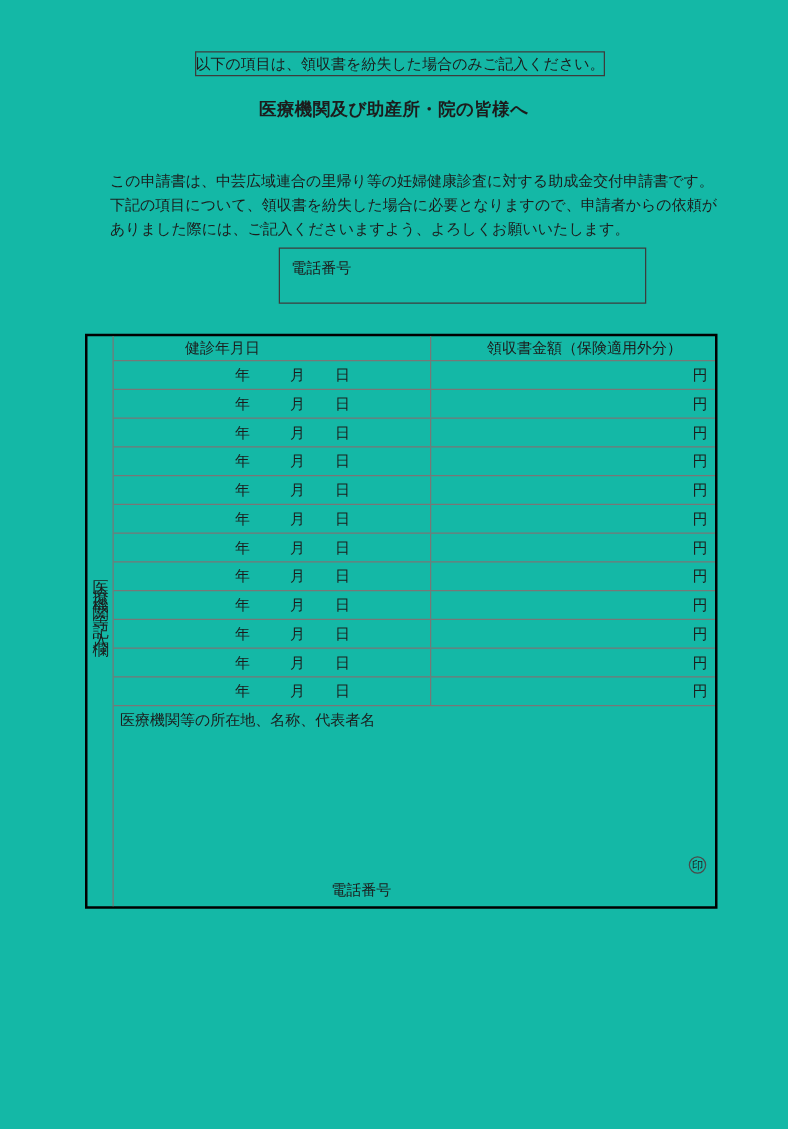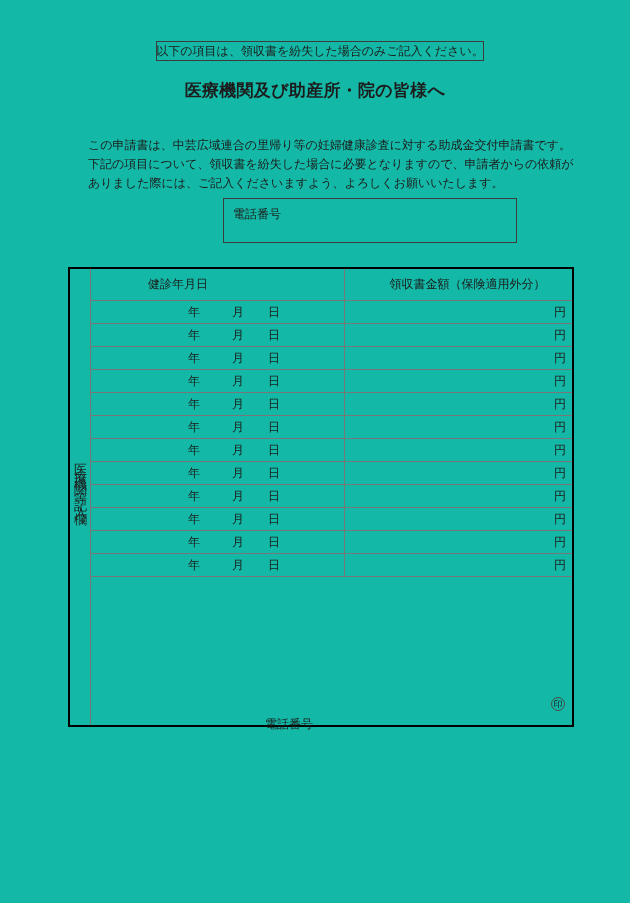--- a/index.html
+++ b/index.html
@@ -25,21 +25,21 @@
     font-size: 12px;
     white-space: nowrap;
   }
 
   
   .doc-title {
     position: absolute;
     left: 0; top: 79px;
     width: 630px;
     text-align: center;
-    font-size: 17px;
+    font-size: 14px;
     font-weight: bold;
     letter-spacing: 0.3px;
   }
 
   
   .intro {
     position: absolute;
     left: 88px; top: 136px;
     width: 470px;
     font-size: 12px;
@@ -78,21 +78,21 @@
     writing-mode: vertical-rl;
     text-orientation: upright;
     font-size: 13px;
     letter-spacing: 7px;
     position: relative;
     top: -16px;
     white-space: nowrap;
   }
   .main-col { flex: 1; display: flex; flex-direction: column; }
 
-  .thead { display: flex; height: 32px; border-bottom: 1px solid #777; }
+  .thead { display: flex; height: 20px; border-bottom: 1px solid #777; }
   .th-date {
     width: 254px;
     border-right: 1px solid #777;
     display: flex; align-items: center;
     padding-left: 57px;
   }
   .th-amount {
     flex: 1;
     display: flex; align-items: center; justify-content: center;
     padding-left: 18px;
@@ -307,20 +307,21 @@
           <span class="ml">月</span>
           <span class="dl">日</span>
         </div>
         <div class="cell-amount">
           <span></span>
           <span>円</span>
         </div>
       </div>
 
       <div class="tfoot">
+        <div>医療機関等の所在地、名称、代表者名</div>
         <div class="seal">
           <span>印</span>
         </div>
         <div class="tfoot-phone">電話番号</div>
       </div>
 
     </div>
   </div>
 
 </div>

